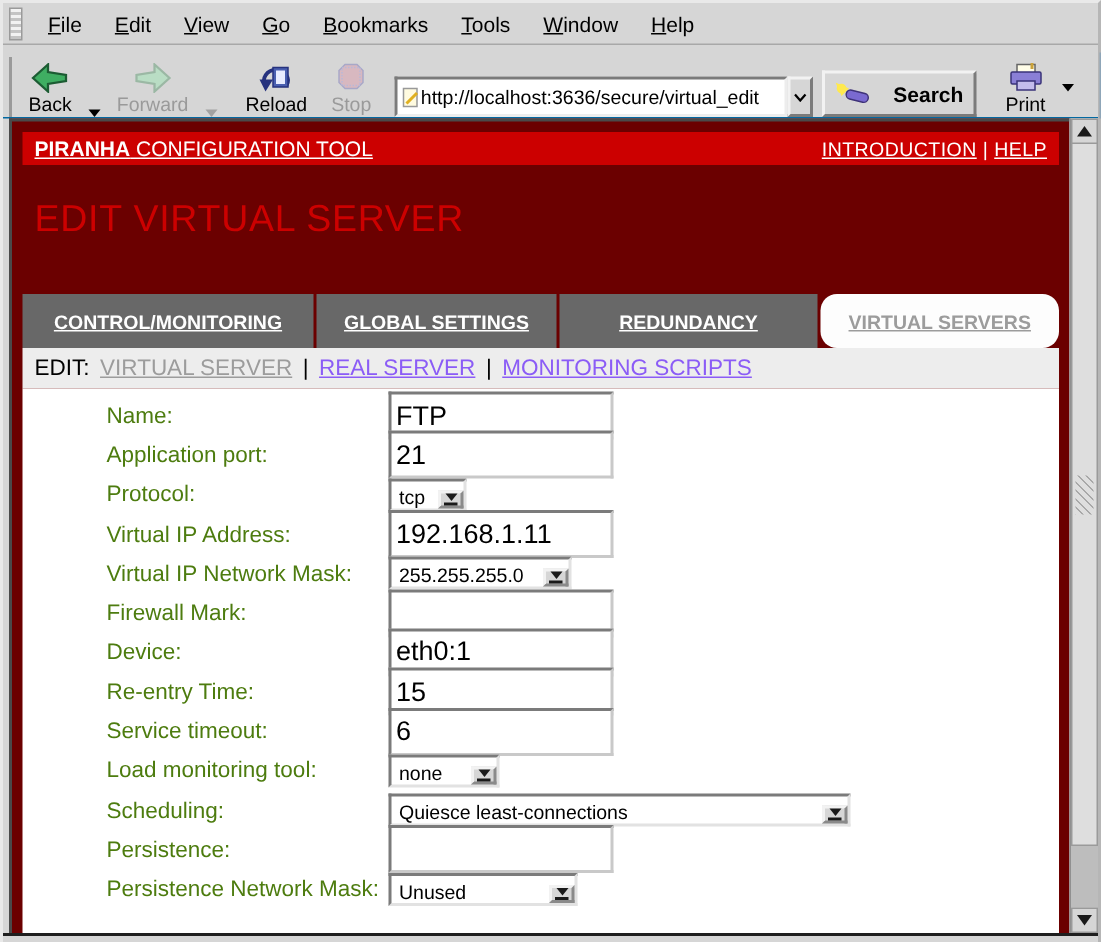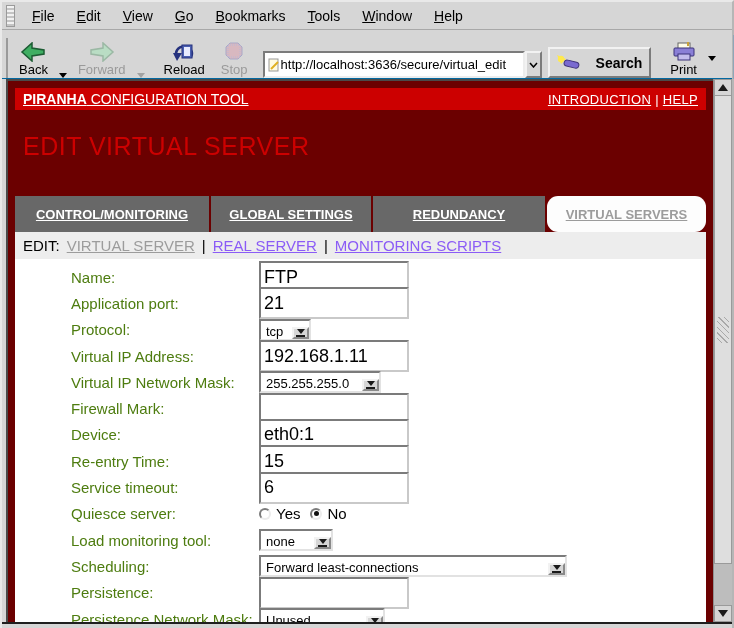--- a/index.html
+++ b/index.html
@@ -280,43 +280,36 @@
         <div class="row">
           <span class="flabel">Re-entry Time:</span>
           <input class="tinput" value="15" style="">
         </div>
 
         <div class="row">
           <span class="flabel">Service timeout:</span>
           <input class="tinput" value="6" style="">
         </div>
 
-        <div class="row">
-          <span class="flabel">Quiesce server:</span>
-          <span class="radio"></span>
-          <span class="rlabel">Yes</span>
-          <span class="radio checked"></span>
-          <span class="rlabel">No</span>
-        </div>
 
         <div class="row">
           <span class="flabel">Load monitoring tool:</span>
           <span class="fselect w-load">
             <span class="val">none</span>
             <span class="fsbtn">
                 <span class="tri"></span>
                 <span class="tribar"></span>
               </span>
           </span>
         </div>
 
         <div class="row">
           <span class="flabel">Scheduling:</span>
           <span class="fselect w-sched">
-            <span class="val">Forward least-connections</span>
+            <span class="val">Quiesce least-connections</span>
             <span class="fsbtn">
                 <span class="tri"></span>
                 <span class="tribar"></span>
               </span>
           </span>
         </div>
 
         <div class="row">
           <span class="flabel">Persistence:</span>
           <input class="tinput" value="" style="">

